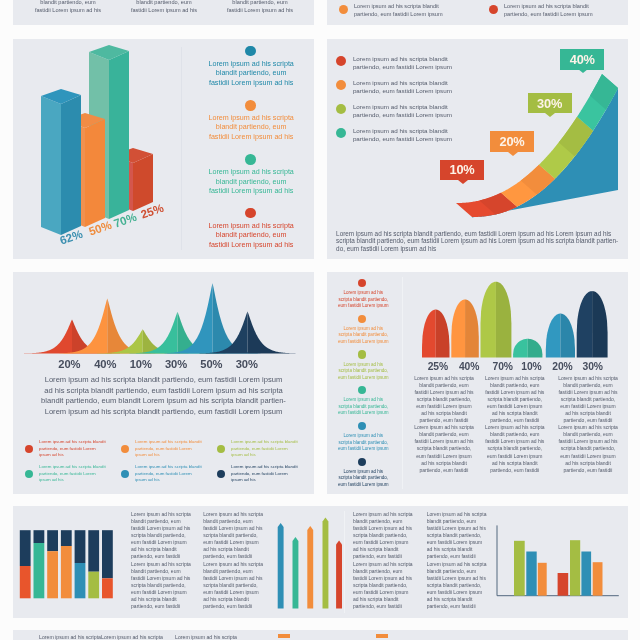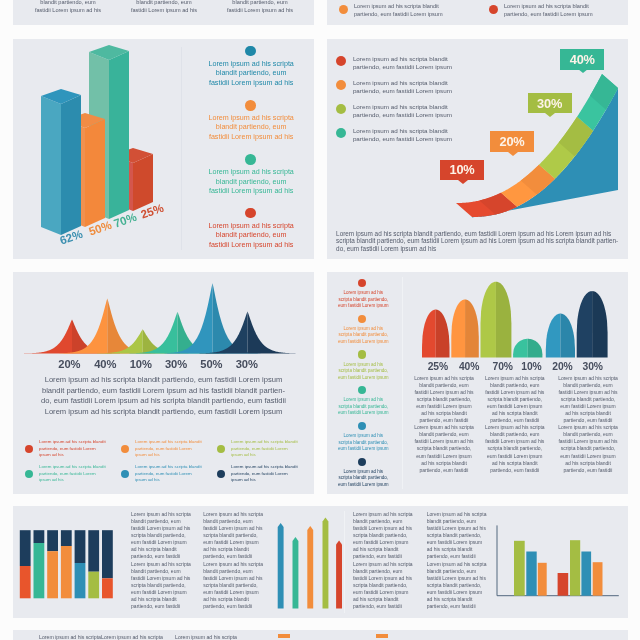--- a/index.html
+++ b/index.html
@@ -173,22 +173,22 @@
     <div id="p3labels">
         <div class="txt ctr" style="left:31.4px;top:86px;width:50px;font-size:11.2px;font-weight:bold;color:#474e5e;letter-spacing:-0.1px;">20%</div>
         <div class="txt ctr" style="left:67.3px;top:86px;width:50px;font-size:11.2px;font-weight:bold;color:#474e5e;letter-spacing:-0.1px;">40%</div>
         <div class="txt ctr" style="left:102.7px;top:86px;width:50px;font-size:11.2px;font-weight:bold;color:#474e5e;letter-spacing:-0.1px;">10%</div>
         <div class="txt ctr" style="left:138px;top:86px;width:50px;font-size:11.2px;font-weight:bold;color:#474e5e;letter-spacing:-0.1px;">30%</div>
         <div class="txt ctr" style="left:173.4px;top:86px;width:50px;font-size:11.2px;font-weight:bold;color:#474e5e;letter-spacing:-0.1px;">50%</div>
         <div class="txt ctr" style="left:208.8px;top:86px;width:50px;font-size:11.2px;font-weight:bold;color:#474e5e;letter-spacing:-0.1px;">30%</div>
       </div>
     <div class="txt ctr" style="left:25px;top:103px;width:251px;font-size:7.6px;line-height:10.5px;">
       <div>Lorem ipsum ad his scripta blandit partiendo, eum fastidii Lorem ipsum</div>
-      <div>blandit partiendo, eum fastidii Lorem ipsum ad his fastidii blandit partien-</div>
-      <div>do, eum fastidii Lorem ipsum ad his scripta blandit partiendo, eum fastidii</div>
+      <div>ad his scripta blandit partiendo, eum fastidii Lorem ipsum ad his scripta</div>
+      <div>blandit partiendo, eum blandit Lorem ipsum ad his scripta blandit partien-</div>
       <div>Lorem ipsum ad his scripta blandit partiendo, eum fastidii Lorem ipsum</div>
     </div>
     <div id="p3legend">
         <div class="dot" style="left:12px;top:173px;width:8px;height:8px;background:#d6452c;"></div>
         <div class="txt" style="left:26px;top:167px;width:80px;font-size:4.4px;line-height:6.6px;color:#d6452c;">
           <div>Lorem ipsum ad his scripta blandit</div>
           <div>partiendo, eum fastidii Lorem</div>
           <div>ipsum ad his</div>
         </div>
         <div class="dot" style="left:108px;top:173px;width:8px;height:8px;background:#f28d3c;"></div>

